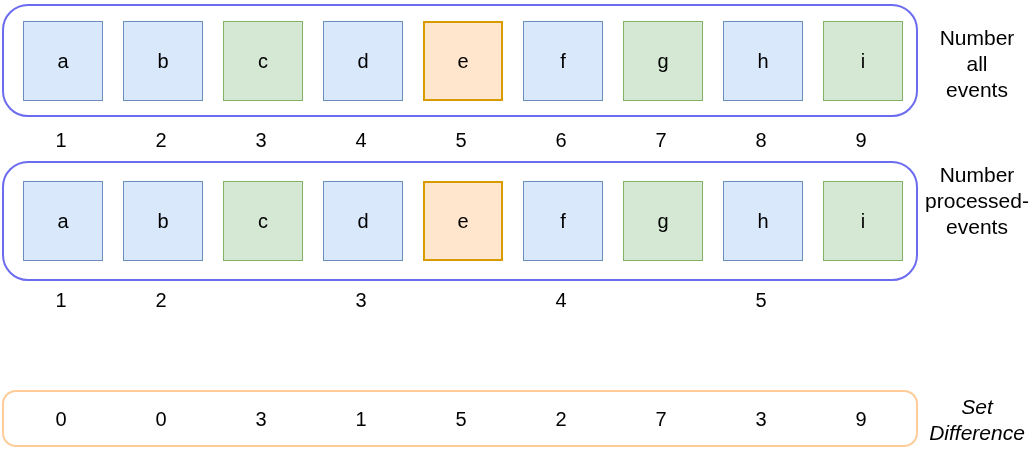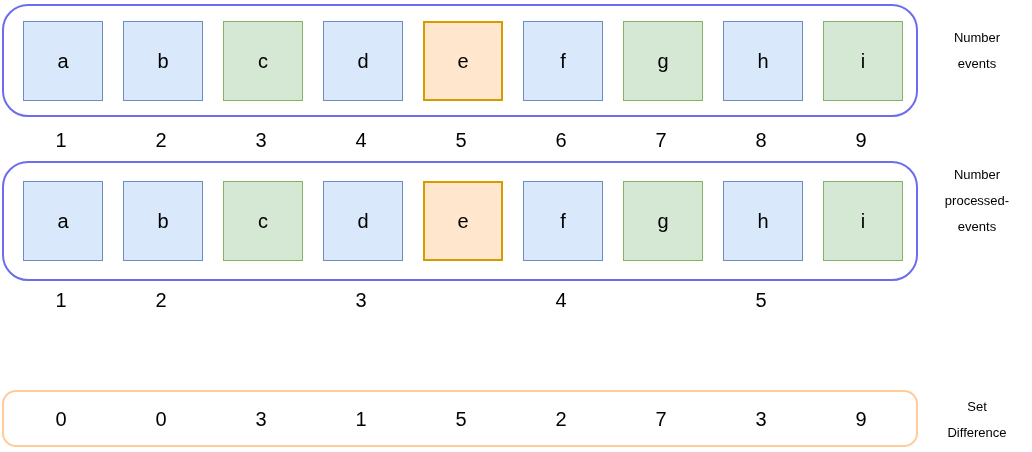--- a/index.html
+++ b/index.html
@@ -62,27 +62,27 @@
     height: 53px;
     border: 2px solid #ffcc99;
     border-radius: 14px;
     background: #ffffff;
   }
   .side-label {
     position: absolute;
     left: 922px;
     width: 110px;
     text-align: center;
-    font-size: 13px;
+    font-size: 21px;
   }
   .side-label .line { line-height: 26px; }
   .side-label .line.italic { }
   .label1 { top: 25px; }
   .label2 { top: 162px; }
-  .label3 { top: 394px; }
+  .label3 { top: 394px; font-style: italic; }
 </style>
 </head>
 <body>
 
 <div class="page">
 
   <div class="group row1">
     <div class="boxes">
       <div class="box blue">a</div>
       <div class="box blue">b</div>
@@ -99,20 +99,21 @@
   <span class="num numrow1" style="left: 121px;">2</span>
   <span class="num numrow1" style="left: 221px;">3</span>
   <span class="num numrow1" style="left: 321px;">4</span>
   <span class="num numrow1" style="left: 421px;">5</span>
   <span class="num numrow1" style="left: 521px;">6</span>
   <span class="num numrow1" style="left: 621px;">7</span>
   <span class="num numrow1" style="left: 721px;">8</span>
   <span class="num numrow1" style="left: 821px;">9</span>
   <div class="side-label label1">
     <div class="line">Number</div>
+    <div class="line">all</div>
     <div class="line">events</div>
   </div>
 
   <div class="group row2">
     <div class="boxes">
       <div class="box blue">a</div>
       <div class="box blue">b</div>
       <div class="box green">c</div>
       <div class="box blue">d</div>
       <div class="box orange">e</div>

